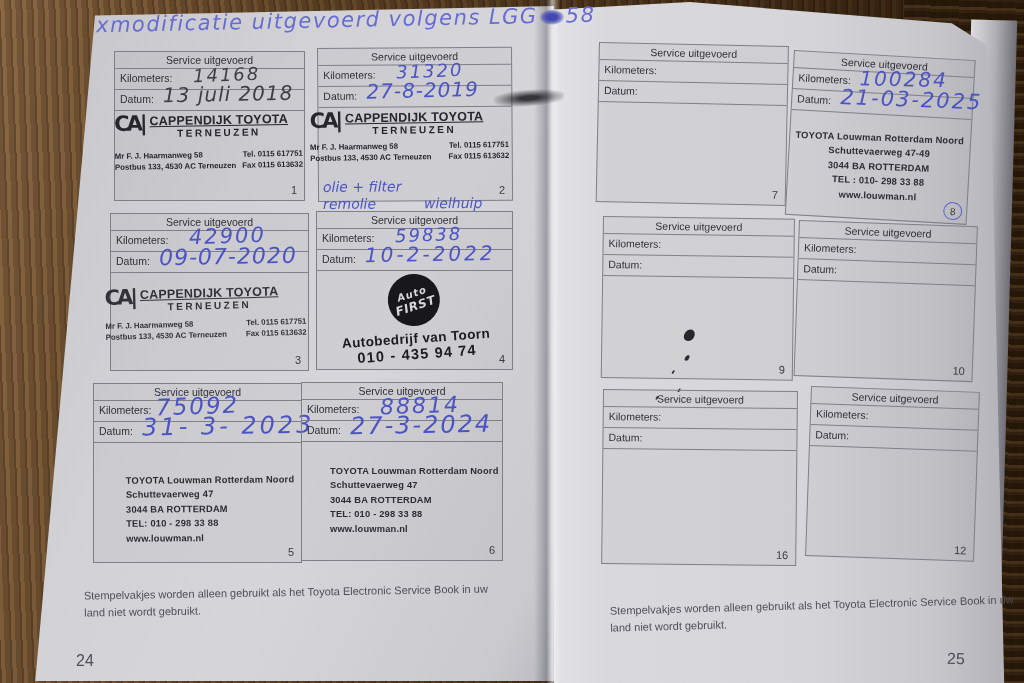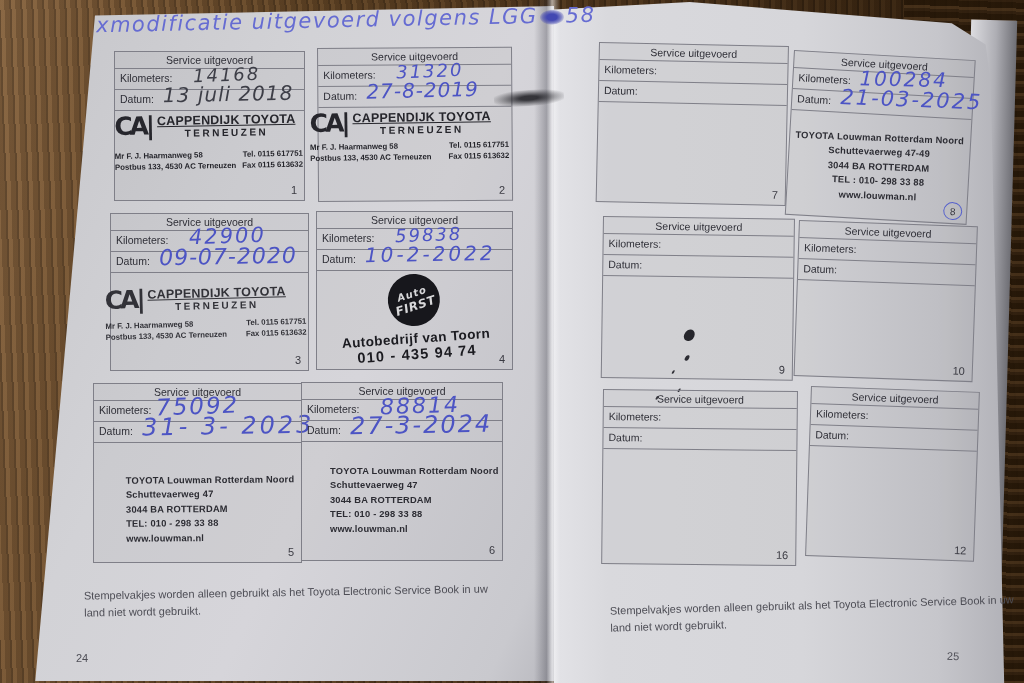--- a/index.html
+++ b/index.html
@@ -44,21 +44,21 @@
   .hand.km{font-size:18px;letter-spacing:2px;left:78px;top:-4px;transform:rotate(-2deg);}
   .hand.dt{font-size:20px;letter-spacing:1px;left:48px;top:-5px;transform:rotate(-1deg);white-space:nowrap;}
   .ink-dark{color:#3d3e47;}
   .note{position:absolute;left:4px;bottom:-10px;width:96%;font-family:"DejaVu Sans",sans-serif;
     font-style:italic;color:#4c54c4;font-size:14px;line-height:1.2;}
   .note .l2{display:flex;justify-content:space-between;padding-right:26px;}
 
   
   .st-cap{position:relative;color:#26262c;transform-origin:left top;padding-top:3px;}
   .cap-top{display:flex;align-items:flex-start;gap:5px;}
-  .cap-logo{font-weight:900;font-size:25px;line-height:.95;letter-spacing:-3px;
+  .cap-logo{font-weight:900;font-size:21px;line-height:.95;letter-spacing:-3px;
     font-family:"DejaVu Sans",sans-serif;}
   .cap-name{display:block;font-weight:bold;font-size:12.5px;letter-spacing:.2px;
     text-decoration:underline;white-space:nowrap;}
   .cap-city{display:block;text-align:center;font-size:10px;letter-spacing:2.5px;font-weight:600;}
   .cap-addr{display:flex;justify-content:space-between;font-size:7.8px;line-height:1.35;
     margin-top:12px;font-weight:600;white-space:nowrap;gap:6px;}
 
   .st-vt{text-align:center;color:#1b1b20;transform:rotate(-4deg);}
   .vt-circle{width:52px;height:52px;border-radius:50%;background:#17171c;color:#d8d8da;
     margin:0 auto;display:flex;flex-direction:column;align-items:center;justify-content:center;
@@ -81,21 +81,21 @@
   .smear{position:absolute;left:494px;top:90px;width:70px;height:16px;transform:rotate(-4deg);z-index:5;
     background:radial-gradient(ellipse,rgba(25,25,30,.85) 18%,rgba(25,25,30,.3) 55%,transparent 78%);}
   .splat{position:absolute;left:82px;top:52px;width:10px;height:12px;background:#14141a;
     border-radius:60% 45% 55% 40%;transform:rotate(20deg);opacity:.9;
     box-shadow:6px 22px 0 -3px #1b1b22,-2px 40px 0 -4px #202028,10px 55px 0 -4px #181820,
       -8px 70px 0 -4px #23232a,2px 84px 0 -5px #1b1b22,14px 92px 0 -5px #202028,-4px 104px 0 -5px #1d1d24;}
 
   .footer{position:absolute;font-size:11px;color:#4e4e56;line-height:1.5;z-index:4;}
   .footer.fl{left:84px;top:584px;width:412px;transform:rotate(-1deg);}
   .footer.fr{left:610px;top:597px;width:405px;transform:rotate(-1.6deg);}
-  .pagenum{position:absolute;font-size:11px;color:#4e4e56;z-index:4;}
+  .pagenum{position:absolute;font-size:16px;color:#4e4e56;z-index:4;}
   .pn-l{left:76px;top:652px;}
   .pn-r{left:947px;top:650px;transform:rotate(2deg);}
   .z{z-index:3;}
 </style>
 </head>
 <body>
 
 <div id="canvas">
   <div class="wood"></div>
   <div class="wood-right"></div>
@@ -150,20 +150,27 @@
             <span class="cap-city">TERNEUZEN</span>
           </span>
         </div>
         <div class="cap-addr" style="margin-top:6px;">
           <span><span>Mr F. J. Haarmanweg 58</span><br>
                 <span>Postbus 133, 4530 AC  Terneuzen</span></span>
           <span style="text-align:right;"><span>Tel. 0115 617751</span><br>
                 <span>Fax 0115 613632</span></span>
         </div>
       </div>
+      <div class="note">
+        <div>olie + filter</div>
+        <div class="l2">
+          <span>remolie</span>
+          <span>wielhuip</span>
+        </div>
+      </div>
     </div>
     <div class="bx-num">2</div>
   </div>
 
   <div class="box z" style="left:110px;top:213px;width:197px;height:156px;">
     <div class="bx-header">Service uitgevoerd</div>
     <div class="bx-row"><span>Kilometers:</span>
       <span class="hand km" style="font-size:21px;">42900</span></div>
     <div class="bx-row"><span>Datum:</span>
       <span class="hand dt" style="font-size:22px;">09-07-2020</span></div>

